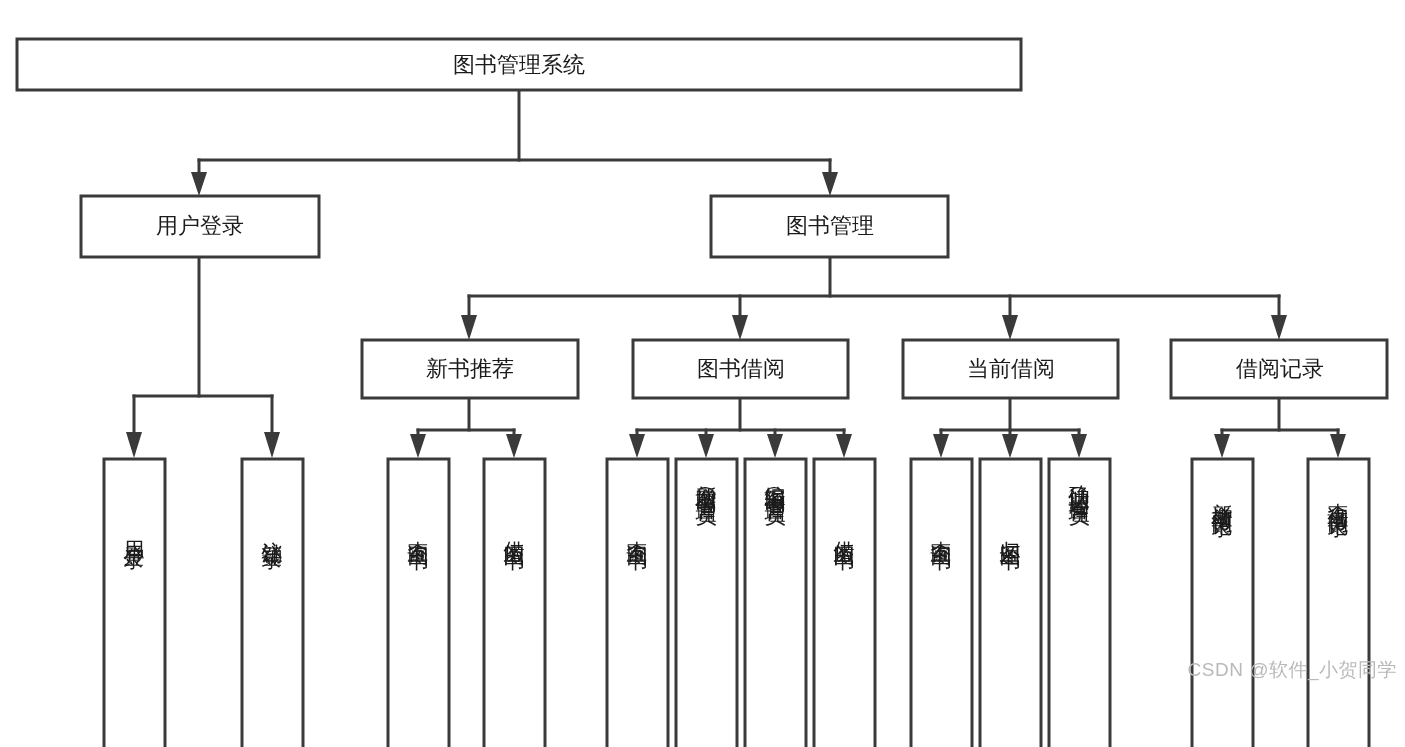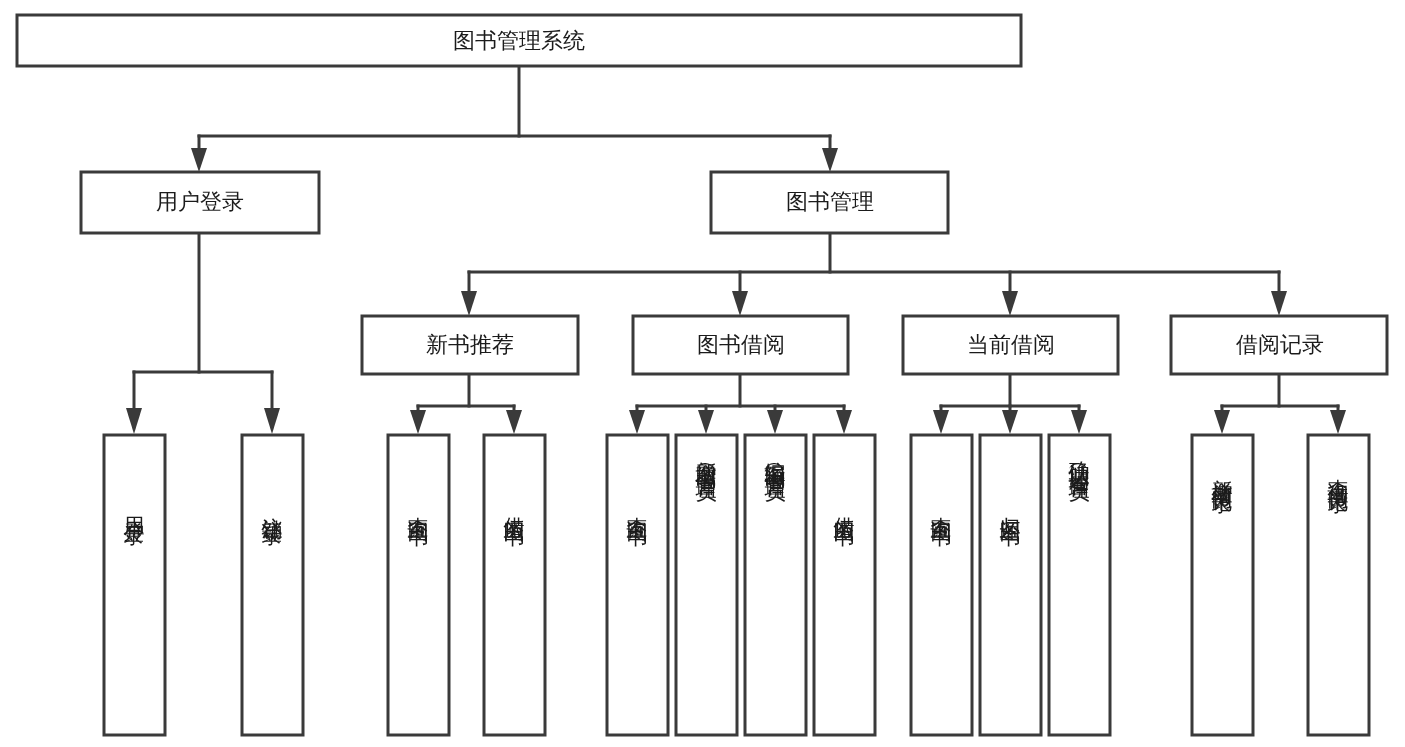--- a/index.html
+++ b/index.html
@@ -11,20 +11,21 @@
     width: 1405px;
     height: 747px;
     font-family: "Liberation Sans", "DejaVu Sans", sans-serif;
     overflow: hidden;
     position: relative;
   }
   #diagram-root {
     position: relative;
     width: 1405px;
     height: 662px;
+    margin-top: 24px;
   }
   svg#tree-svg {
     position: absolute;
     top: 0;
     left: 0;
     width: 1405px;
     height: 747px;
   }
   .node-box {
     fill: #ffffff;
@@ -238,14 +239,15 @@
   </div>
 
   <div class="leaf-label-wrap" style="left:1192px; top:440px; width:61px; height:295px;">
     <span class="leaf-label-v" style="margin-top:22px;">新增借阅记录</span>
   </div>
 
   <div class="leaf-label-wrap" style="left:1308px; top:440px; width:61px; height:295px;">
     <span class="leaf-label-v" style="margin-top:22px;">查询借阅记录</span>
   </div>
 
+  <div class="watermark">CSDN @软件_小贺同学</div>
 
 </div>
 
 </body></html>

